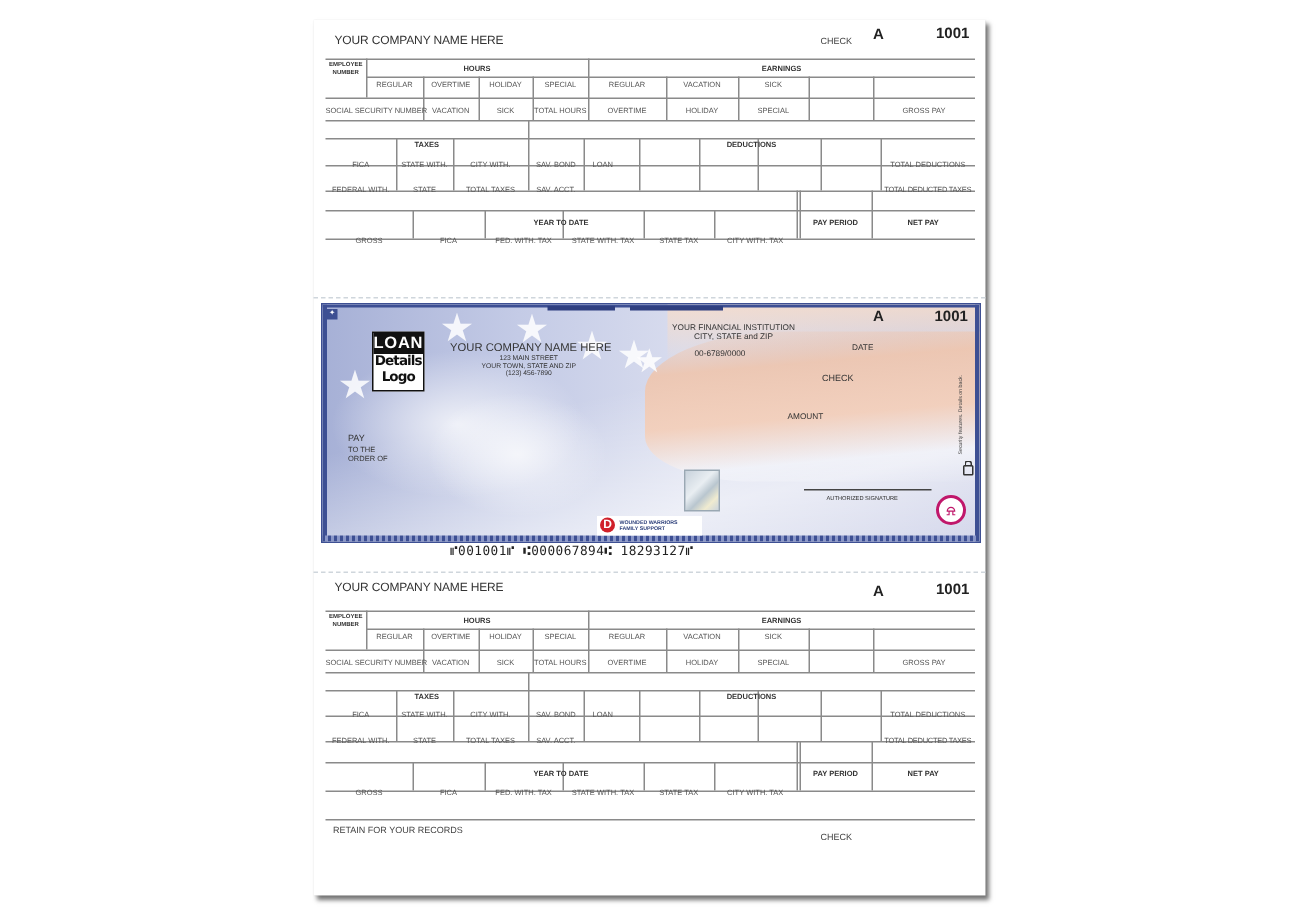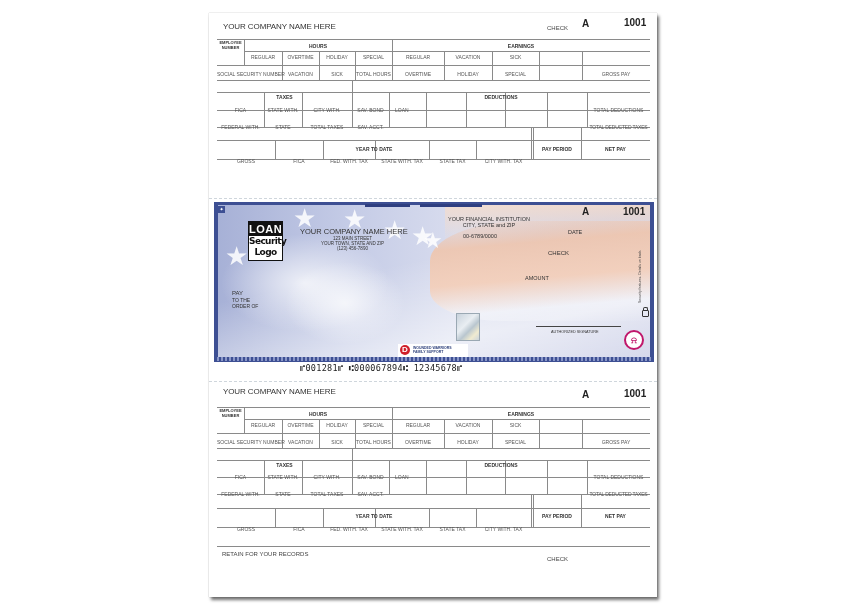--- a/index.html
+++ b/index.html
@@ -169,21 +169,21 @@
     <div class="topbar"></div>
     <div class="micro" style="left:150px;width:45px;"></div>
     <div class="micro" style="left:205px;width:62px;"></div>
     <div class="border-left"></div>
     <div class="border-right"></div>
     <div class="border-bot"></div>
     <div class="cornerbox">✦</div>
 
     <div class="logo">
       <div class="free">LOAN</div>
-      <div class="std">Security</div>
+      <div class="std">Details</div>
       <div class="std">Logo</div>
     </div>
 
     <div class="ct" style="left:85px;top:24px;font-size:7.5px;">YOUR COMPANY NAME HERE</div>
     <div class="ct" style="left:85px;top:33px;width:105px;text-align:center;font-size:4.5px;">123 MAIN STREET</div>
     <div class="ct" style="left:85px;top:38px;width:105px;text-align:center;font-size:4.5px;">YOUR TOWN, STATE AND ZIP</div>
     <div class="ct" style="left:85px;top:43px;width:105px;text-align:center;font-size:4.5px;">(123) 456-7890</div>
 
     <div class="ct" style="left:233px;top:13px;font-size:5.5px;">YOUR FINANCIAL INSTITUTION</div>
     <div class="ct" style="left:233px;top:19px;width:82px;text-align:center;font-size:5.5px;">CITY, STATE and ZIP</div>
@@ -207,21 +207,21 @@
     <div class="secnote">Security features. Details on back.</div>
     <div class="lockicon"></div>
     <div class="pink">⍾</div>
 
     <div class="charity">
       <div class="d">D</div>
       <div class="txt"><span>WOUNDED WARRIORS</span><br><span>FAMILY SUPPORT</span></div>
     </div>
   </div>
 
-  <div class="micr">⑈001281⑈ ⑆000067894⑆ 12345678⑈</div>
+  <div class="micr">⑈001001⑈ ⑆000067894⑆ 18293127⑈</div>
 
   <div class="perf" style="top:368px;"></div>
 
   <div class="abs" style="left:0;top:368px;width:448px;height:216px;">
     <div class="company" style="left:14px;top:6px;">YOUR COMPANY NAME HERE</div>
     <div class="alpha" style="left:373px;top:8px;">A</div>
     <div class="serial" style="left:415px;top:7px;">1001</div>
 
     <div class="hl" style="left:8px;top:26px;width:433px;"></div>
     <div class="hl" style="left:35px;top:38px;width:406px;"></div>

